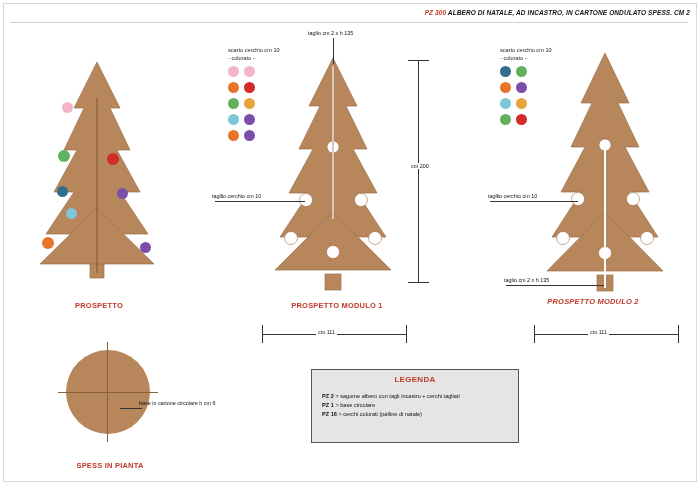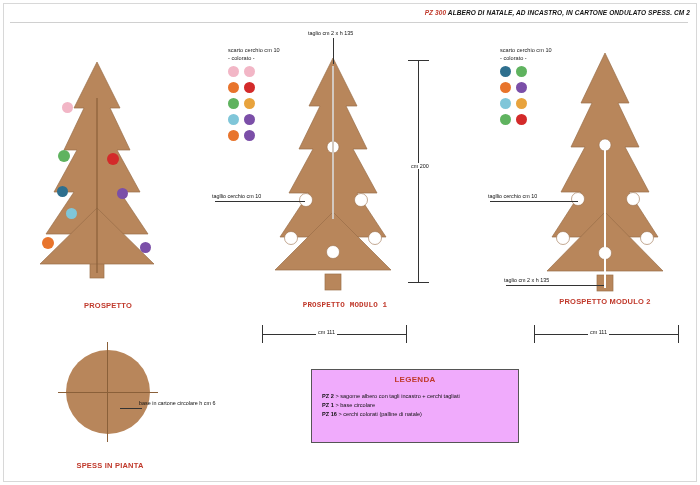--- a/index.html
+++ b/index.html
@@ -50,21 +50,21 @@
   .vline{width:1px;}
   .hline{height:1px;}
 
   
   .dim-label{
     position:absolute;font-size:5.4px;color:#111;background:#fff;padding:0 2px;white-space:nowrap;
   }
 
   
   .legend{
-    position:absolute;border:1px solid #555;background:#f0abfc;
+    position:absolute;border:1px solid #555;background:#e5e5e5;
   }
   .legend-title{
     text-align:center;color:#c0392b;font-weight:bold;font-size:8px;
     letter-spacing:.3px;padding-top:5px;
   }
   .legend-body{padding:8px 10px 8px 10px;}
   .legend-row{font-size:5.6px;color:#111;line-height:1.65;white-space:nowrap;}
   .legend-row b{font-weight:bold;}
 
   
@@ -101,42 +101,42 @@
 
   <div style="position:absolute;left:40px;top:44px;width:11px;height:11px;border-radius:50%;background:#f2b6c6;"></div>
   <div style="position:absolute;left:36px;top:92px;width:12px;height:12px;border-radius:50%;background:#5fb35f;"></div>
   <div style="position:absolute;left:85px;top:95px;width:12px;height:12px;border-radius:50%;background:#d32a2a;"></div>
   <div style="position:absolute;left:35px;top:128px;width:11px;height:11px;border-radius:50%;background:#2e6f8e;"></div>
   <div style="position:absolute;left:95px;top:130px;width:11px;height:11px;border-radius:50%;background:#7b4fa8;"></div>
   <div style="position:absolute;left:44px;top:150px;width:11px;height:11px;border-radius:50%;background:#7fc6d9;"></div>
   <div style="position:absolute;left:20px;top:179px;width:12px;height:12px;border-radius:50%;background:#e8742c;"></div>
   <div style="position:absolute;left:118px;top:184px;width:11px;height:11px;border-radius:50%;background:#7b4fa8;"></div>
 </div>
-<div class="caption" style="left:53px;top:301px;width:110px;">PROSPETTO</div>
+<div class="caption" style="left:44px;top:301px;width:110px;">PROSPETTO</div>
 
 <div class="tree" style="left:258px;top:52px;">
   <svg width="150" height="240" viewBox="0 0 150 240">
     <g fill="#b8865b" stroke="#9a6f49" stroke-width="0.7">
       <rect x="67" y="222" width="16" height="16"></rect>
       <polygon points="75,6 99,54 88,54 109,97 95,97 119,141 99,141 128,185 22,185 51,141 31,141 55,97 41,97 62,54 51,54"></polygon>
       <polygon points="75,160 133,218 17,218"></polygon>
     </g>
 
     <circle cx="75" cy="95" r="6" fill="#ffffff" stroke="#9a6f49" stroke-width="0.6"></circle>
     <circle cx="48" cy="148" r="6.5" fill="#ffffff" stroke="#9a6f49" stroke-width="0.6"></circle>
     <circle cx="103" cy="148" r="6.5" fill="#ffffff" stroke="#9a6f49" stroke-width="0.6"></circle>
     <circle cx="33" cy="186" r="6.5" fill="#ffffff" stroke="#9a6f49" stroke-width="0.6"></circle>
     <circle cx="117" cy="186" r="6.5" fill="#ffffff" stroke="#9a6f49" stroke-width="0.6"></circle>
     <circle cx="75" cy="200" r="6.5" fill="#ffffff" stroke="#9a6f49" stroke-width="0.6"></circle>
 
     <line x1="75" y1="14" x2="75" y2="167" stroke="#ffffff" stroke-width="2"></line>
     <line x1="75" y1="14" x2="75" y2="167" stroke="#6d4a2c" stroke-width="0.6" stroke-dasharray="0"></line>
   </svg>
 </div>
-<div class="caption" style="left:280px;top:301px;width:130px;font-family:Liberation Mono, monospace;">PROSPETTO MODULO 1</div>
+<div class="caption" style="left:272px;top:301px;width:130px;">PROSPETTO MODULO 1</div>
 
 <div class="ann" style="left:308px;top:30px;">taglio cm 2 x h 135</div>
 <div class="line vline" style="left:333px;top:38px;height:26px;"></div>
 
 <div class="ann" style="left:212px;top:193px;">tagllio cerchio cm 10</div>
 <div class="line hline" style="left:215px;top:201px;width:90px;"></div>
 
 <div class="swatches" style="left:228px;top:46px;">
   <div class="sw-title">scarto cerchio cm 10<br>- colorato -</div>
   <div class="sw-grid">
@@ -173,21 +173,21 @@
     <circle cx="75" cy="100" r="6" fill="#ffffff" stroke="#9a6f49" stroke-width="0.6"></circle>
     <circle cx="48" cy="154" r="6.5" fill="#ffffff" stroke="#9a6f49" stroke-width="0.6"></circle>
     <circle cx="103" cy="154" r="6.5" fill="#ffffff" stroke="#9a6f49" stroke-width="0.6"></circle>
     <circle cx="33" cy="193" r="6.5" fill="#ffffff" stroke="#9a6f49" stroke-width="0.6"></circle>
     <circle cx="117" cy="193" r="6.5" fill="#ffffff" stroke="#9a6f49" stroke-width="0.6"></circle>
     <circle cx="75" cy="208" r="6.5" fill="#ffffff" stroke="#9a6f49" stroke-width="0.6"></circle>
 
     <line x1="75" y1="105" x2="75" y2="243" stroke="#ffffff" stroke-width="2"></line>
   </svg>
 </div>
-<div class="caption" style="left:540px;top:297px;width:130px;">PROSPETTO MODULO 2</div>
+<div class="caption" style="left:528px;top:297px;width:130px;font-style:italic;">PROSPETTO MODULO 2</div>
 
 <div class="ann" style="left:488px;top:193px;">tagllio cerchio cm 10</div>
 <div class="line hline" style="left:490px;top:201px;width:88px;"></div>
 
 <div class="ann" style="left:504px;top:277px;">taglio cm 2 x h 135</div>
 <div class="line hline" style="left:506px;top:285px;width:98px;"></div>
 
 <div class="swatches" style="left:500px;top:46px;">
   <div class="sw-title">scarto cerchio cm 10<br>- colorato -</div>
   <div class="sw-grid">

